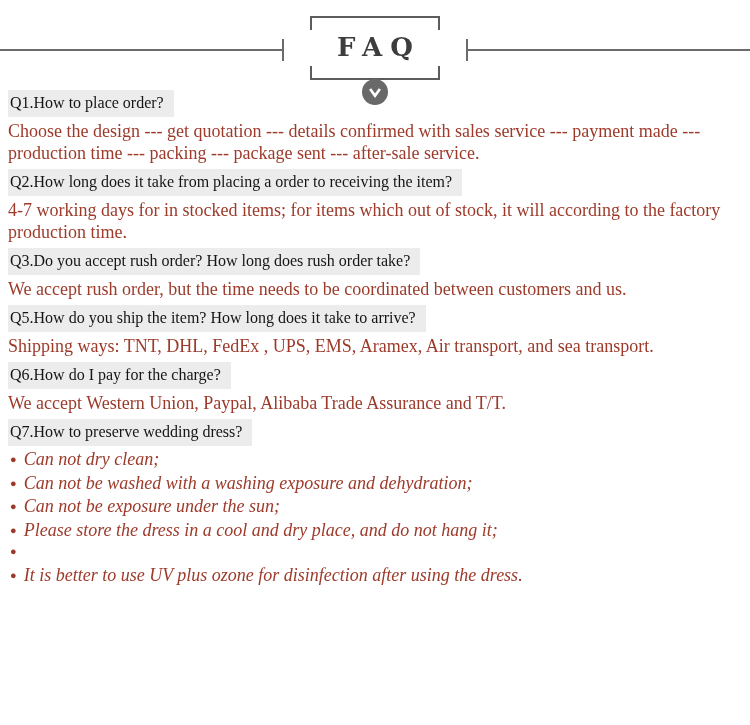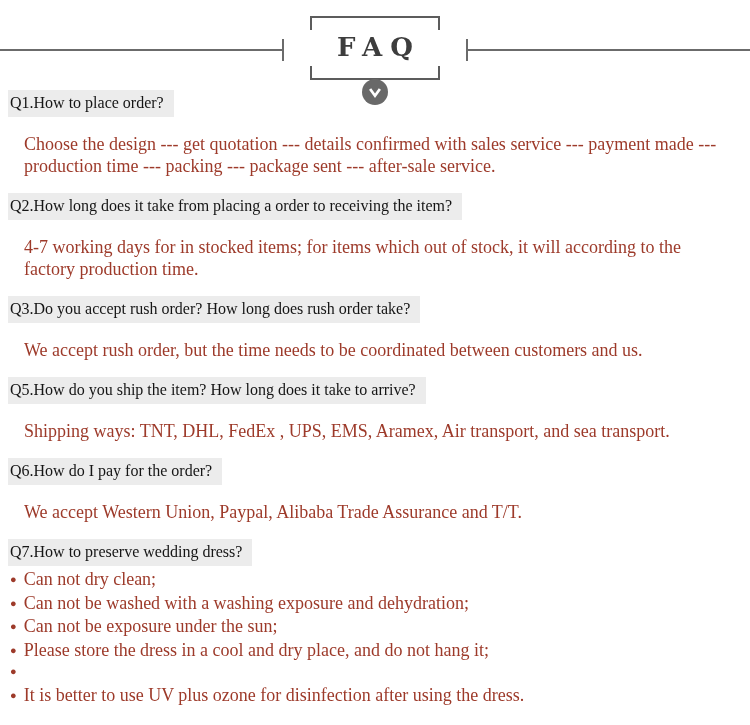--- a/index.html
+++ b/index.html
@@ -60,37 +60,37 @@
     display: inline-block;
     background: #ececec;
     color: #151515;
     font-size: 16px;
     line-height: 26px;
     padding: 0 10px 1px 2px;
     white-space: nowrap;
   }
   .answers { margin: 0 0 5px 0; }
   .answer {
-    margin: 16px;
+    margin: 0;
     color: #9d3a2a;
     font-size: 18px;
     line-height: 22px;
   }
   .bullet-list { margin: 2px 0 0 0; }
   .bullet-item {
     display: flex; align-items: baseline;
     color: #9d3a2a; font-size: 18px; line-height: 21.5px;
   }
   .dot {
     flex: 0 0 auto;
     font-size: 11px;
     margin: 0 7px 0 2px;
     transform: translateY(-2px);
   }
-  .bullet-text { flex: 1 1 auto; }
+  .bullet-text { flex: 1 1 auto; font-style: italic; }
 </style>
 </head>
 <body>
 
 <div class="page">
 
   <header class="faq-header">
     <div class="hline left"></div>
     <div class="tick left"></div>
 
@@ -143,21 +143,21 @@
       <div class="q-row">
         <span class="q">Q5.How do you ship the item? How long does it take to arrive?</span>
       </div>
       <div class="answers">
         <p class="answer">Shipping ways: TNT, DHL, FedEx , UPS, EMS, Aramex, Air transport, and sea transport.</p>
       </div>
     </section>
 
     <section class="faq-item">
       <div class="q-row">
-        <span class="q">Q6.How do I pay for the order?</span>
+        <span class="q">Q6.How do I pay for the charge?</span>
       </div>
       <div class="answers">
         <p class="answer">We accept Western Union, Paypal, Alibaba Trade Assurance and T/T.</p>
       </div>
     </section>
 
     <section class="faq-item">
       <div class="q-row">
         <span class="q">Q7.How to preserve wedding dress?</span>
       </div>

